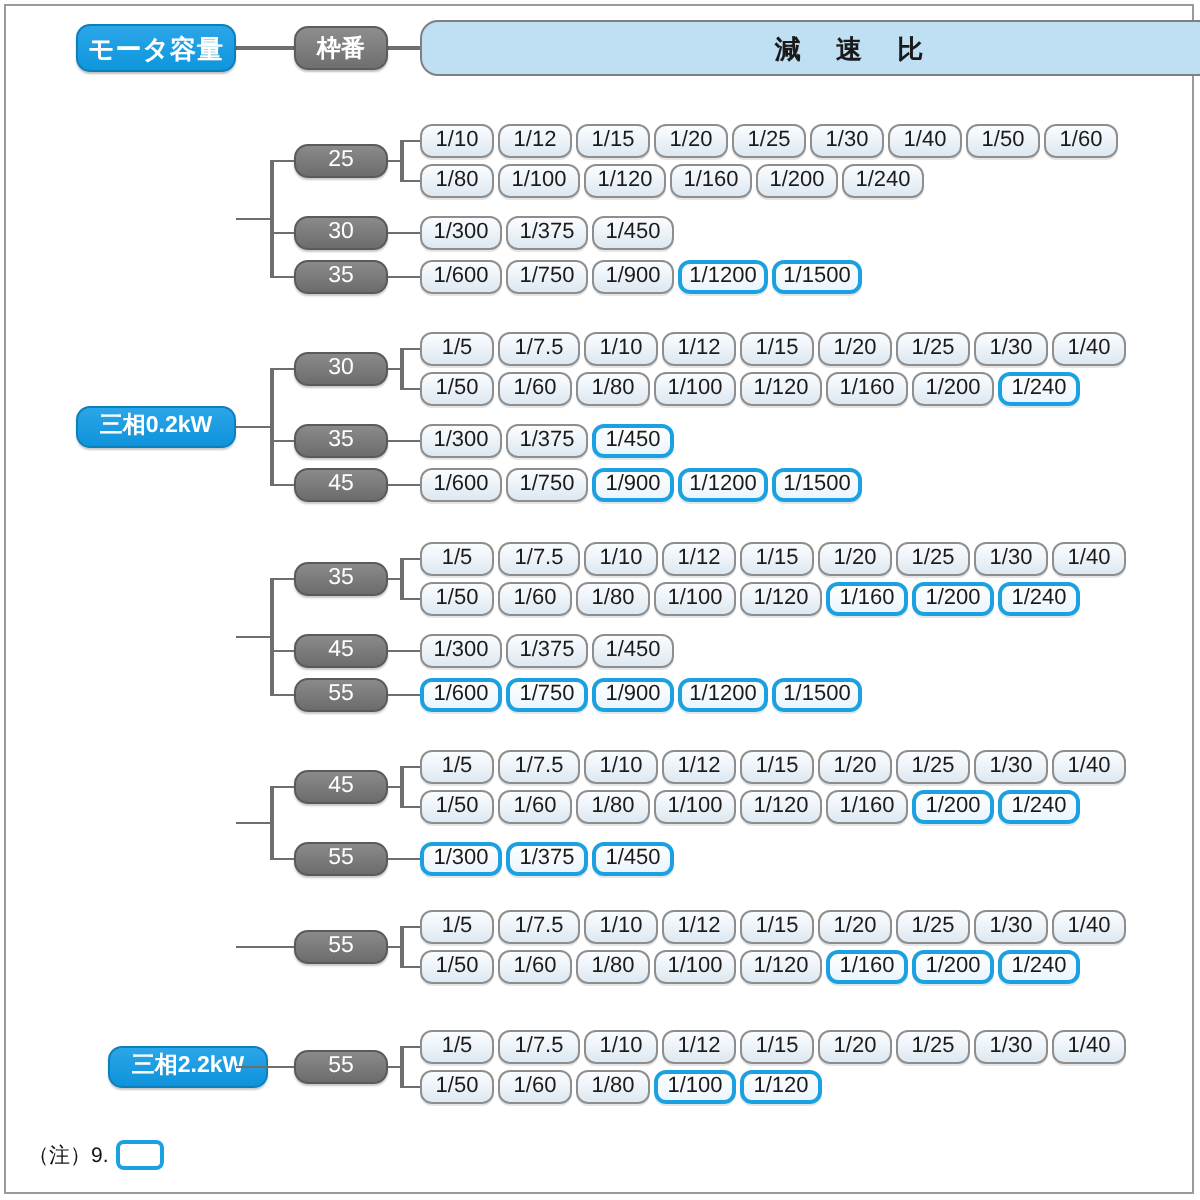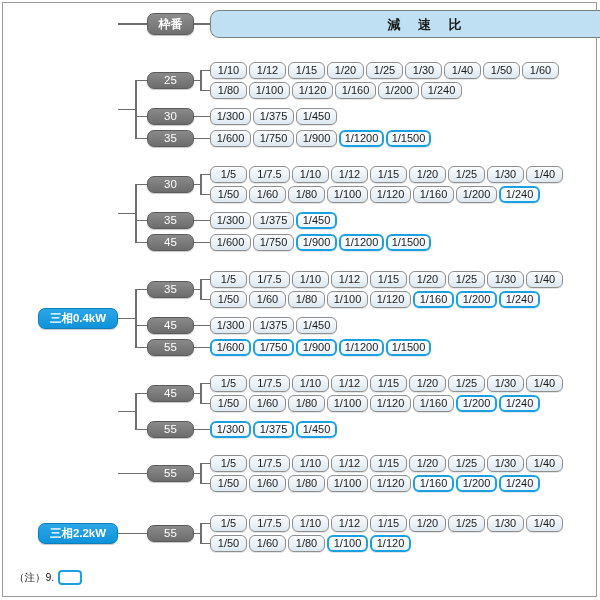--- a/index.html
+++ b/index.html
@@ -112,20 +112,21 @@
     vertical-align:middle;
   }
 </style>
 </head>
 <body>
 
 <div id="frame"></div>
 <div class="canvas" id="canvas">
     <div class="ln h" style="left: 118px; top: 23px; width: 29px; height: 1.5px;"></div>
     <div class="ln h" style="left: 194px; top: 23px; width: 16px; height: 1.5px;"></div>
+    <div class="pill hdr-cap" style="left: 38px; top: 12px; width: 80px; height: 24px;">モータ容量</div>
     <div class="pill hdr-frame" style="left: 147px; top: 13px; width: 47px; height: 22px;">枠番</div>
     <div class="pill hdr-ratio" style="left: 210px; top: 10px; width: 436px; height: 28px;">減 速 比</div>
     <div class="pill ratio" style="left: 210px; top: 62px; width: 37px; height: 17px;">1/10</div>
     <div class="pill ratio" style="left: 249px; top: 62px; width: 37px; height: 17px;">1/12</div>
     <div class="pill ratio" style="left: 288px; top: 62px; width: 37px; height: 17px;">1/15</div>
     <div class="pill ratio" style="left: 327px; top: 62px; width: 37px; height: 17px;">1/20</div>
     <div class="pill ratio" style="left: 366px; top: 62px; width: 37px; height: 17px;">1/25</div>
     <div class="pill ratio" style="left: 405px; top: 62px; width: 37px; height: 17px;">1/30</div>
     <div class="pill ratio" style="left: 444px; top: 62px; width: 37px; height: 17px;">1/40</div>
     <div class="pill ratio" style="left: 483px; top: 62px; width: 37px; height: 17px;">1/50</div>
@@ -189,20 +190,21 @@
     <div class="ln h" style="left: 194px; top: 219.75px; width: 6px; height: 1.5px;"></div>
     <div class="ln h" style="left: 200px; top: 219.75px; width: 10px; height: 1.5px;"></div>
     <div class="pill ratio" style="left: 210px; top: 234px; width: 41px; height: 17px;">1/600</div>
     <div class="pill ratio" style="left: 253px; top: 234px; width: 41px; height: 17px;">1/750</div>
     <div class="pill ratio hl" style="left: 296px; top: 234px; width: 41px; height: 17px;">1/900</div>
     <div class="pill ratio hl" style="left: 339px; top: 234px; width: 45px; height: 17px;">1/1200</div>
     <div class="pill ratio hl" style="left: 386px; top: 234px; width: 45px; height: 17px;">1/1500</div>
     <div class="pill frm" style="left: 147px; top: 234px; width: 47px; height: 17px;">45</div>
     <div class="ln h" style="left: 194px; top: 241.75px; width: 6px; height: 1.5px;"></div>
     <div class="ln h" style="left: 200px; top: 241.75px; width: 10px; height: 1.5px;"></div>
+    <div class="pill cap" style="left: 38px; top: 203px; width: 80px; height: 21px;">三相0.2kW</div>
     <div class="ln h" style="left: 118px; top: 212.75px; width: 17px; height: 1.5px;"></div>
     <div class="ln v" style="left: 135px; top: 184.5px; width: 1.5px; height: 58px;"></div>
     <div class="ln h" style="left: 135px; top: 183.75px; width: 12px; height: 1.5px;"></div>
     <div class="ln h" style="left: 135px; top: 219.75px; width: 12px; height: 1.5px;"></div>
     <div class="ln h" style="left: 135px; top: 241.75px; width: 12px; height: 1.5px;"></div>
     <div class="pill ratio" style="left: 210px; top: 271px; width: 37px; height: 17px;">1/5</div>
     <div class="pill ratio" style="left: 249px; top: 271px; width: 41px; height: 17px;">1/7.5</div>
     <div class="pill ratio" style="left: 292px; top: 271px; width: 37px; height: 17px;">1/10</div>
     <div class="pill ratio" style="left: 331px; top: 271px; width: 37px; height: 17px;">1/12</div>
     <div class="pill ratio" style="left: 370px; top: 271px; width: 37px; height: 17px;">1/15</div>
@@ -230,21 +232,20 @@
     <div class="ln h" style="left: 194px; top: 324.75px; width: 6px; height: 1.5px;"></div>
     <div class="ln h" style="left: 200px; top: 324.75px; width: 10px; height: 1.5px;"></div>
     <div class="pill ratio hl" style="left: 210px; top: 339px; width: 41px; height: 17px;">1/600</div>
     <div class="pill ratio hl" style="left: 253px; top: 339px; width: 41px; height: 17px;">1/750</div>
     <div class="pill ratio hl" style="left: 296px; top: 339px; width: 41px; height: 17px;">1/900</div>
     <div class="pill ratio hl" style="left: 339px; top: 339px; width: 45px; height: 17px;">1/1200</div>
     <div class="pill ratio hl" style="left: 386px; top: 339px; width: 45px; height: 17px;">1/1500</div>
     <div class="pill frm" style="left: 147px; top: 339px; width: 47px; height: 17px;">55</div>
     <div class="ln h" style="left: 194px; top: 346.75px; width: 6px; height: 1.5px;"></div>
     <div class="ln h" style="left: 200px; top: 346.75px; width: 10px; height: 1.5px;"></div>
-    <div class="pill cap" style="left: 38px; top: 308px; width: 80px; height: 21px;">三相0.4kW</div>
     <div class="ln h" style="left: 118px; top: 317.75px; width: 17px; height: 1.5px;"></div>
     <div class="ln v" style="left: 135px; top: 289.5px; width: 1.5px; height: 58px;"></div>
     <div class="ln h" style="left: 135px; top: 288.75px; width: 12px; height: 1.5px;"></div>
     <div class="ln h" style="left: 135px; top: 324.75px; width: 12px; height: 1.5px;"></div>
     <div class="ln h" style="left: 135px; top: 346.75px; width: 12px; height: 1.5px;"></div>
     <div class="pill ratio" style="left: 210px; top: 375px; width: 37px; height: 17px;">1/5</div>
     <div class="pill ratio" style="left: 249px; top: 375px; width: 41px; height: 17px;">1/7.5</div>
     <div class="pill ratio" style="left: 292px; top: 375px; width: 37px; height: 17px;">1/10</div>
     <div class="pill ratio" style="left: 331px; top: 375px; width: 37px; height: 17px;">1/12</div>
     <div class="pill ratio" style="left: 370px; top: 375px; width: 37px; height: 17px;">1/15</div>
@@ -311,21 +312,21 @@
     <div class="pill ratio" style="left: 210px; top: 535px; width: 37px; height: 17px;">1/50</div>
     <div class="pill ratio" style="left: 249px; top: 535px; width: 37px; height: 17px;">1/60</div>
     <div class="pill ratio" style="left: 288px; top: 535px; width: 37px; height: 17px;">1/80</div>
     <div class="pill ratio hl" style="left: 327px; top: 535px; width: 41px; height: 17px;">1/100</div>
     <div class="pill ratio hl" style="left: 370px; top: 535px; width: 41px; height: 17px;">1/120</div>
     <div class="pill frm" style="left: 147px; top: 525px; width: 47px; height: 17px;">55</div>
     <div class="ln h" style="left: 194px; top: 532.75px; width: 6px; height: 1.5px;"></div>
     <div class="ln h" style="left: 200px; top: 522.75px; width: 10px; height: 1.5px;"></div>
     <div class="ln h" style="left: 200px; top: 542.75px; width: 10px; height: 1.5px;"></div>
     <div class="ln v" style="left: 200px; top: 523.5px; width: 1.5px; height: 20px;"></div>
-    <div class="pill cap" style="left: 38px; top: 523px; width: 80px; height: 21px;">三相2.2kW</div>
+    <div class="pill cap" style="left: 54px; top: 523px; width: 80px; height: 21px;">三相2.2kW</div>
     <div class="ln h" style="left: 118px; top: 532.75px; width: 17px; height: 1.5px;"></div>
     <div class="ln h" style="left: 135px; top: 532.75px; width: 12px; height: 1.5px;"></div>
   </div>
 
 <div class="note">
   <span>（注）9.</span>
   <span class="swatch"></span>
 </div>
 
 </body></html>

